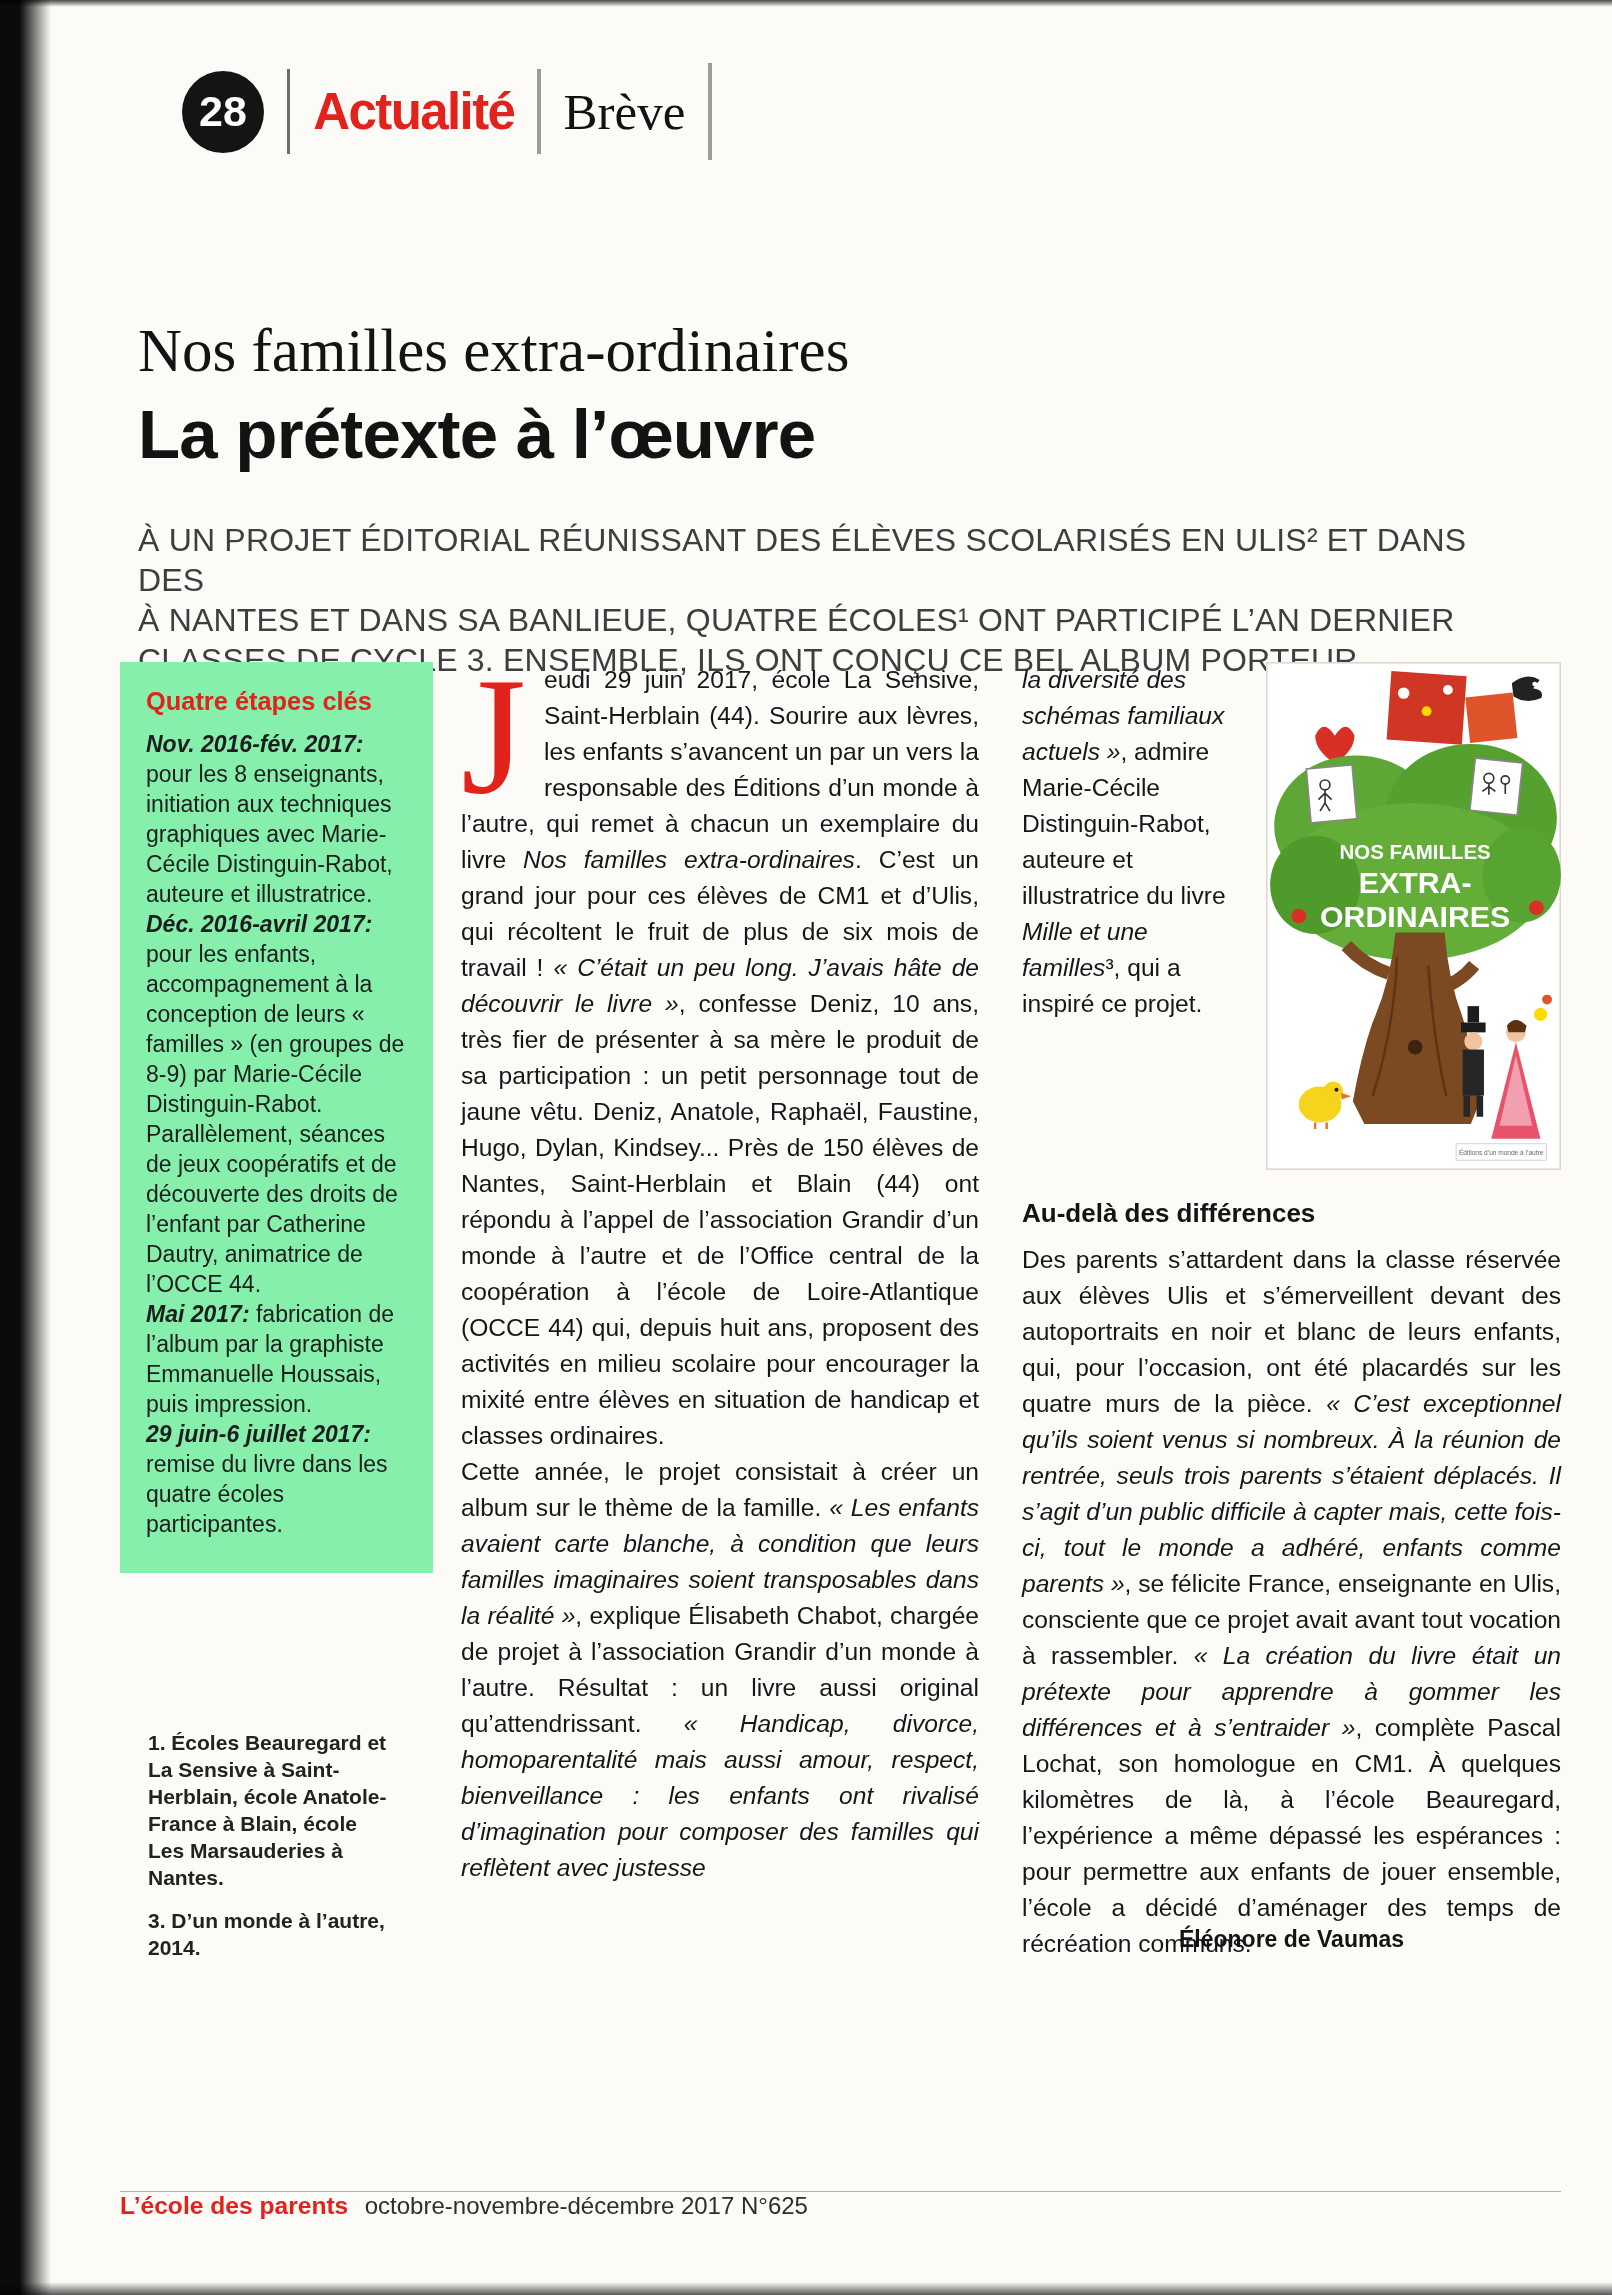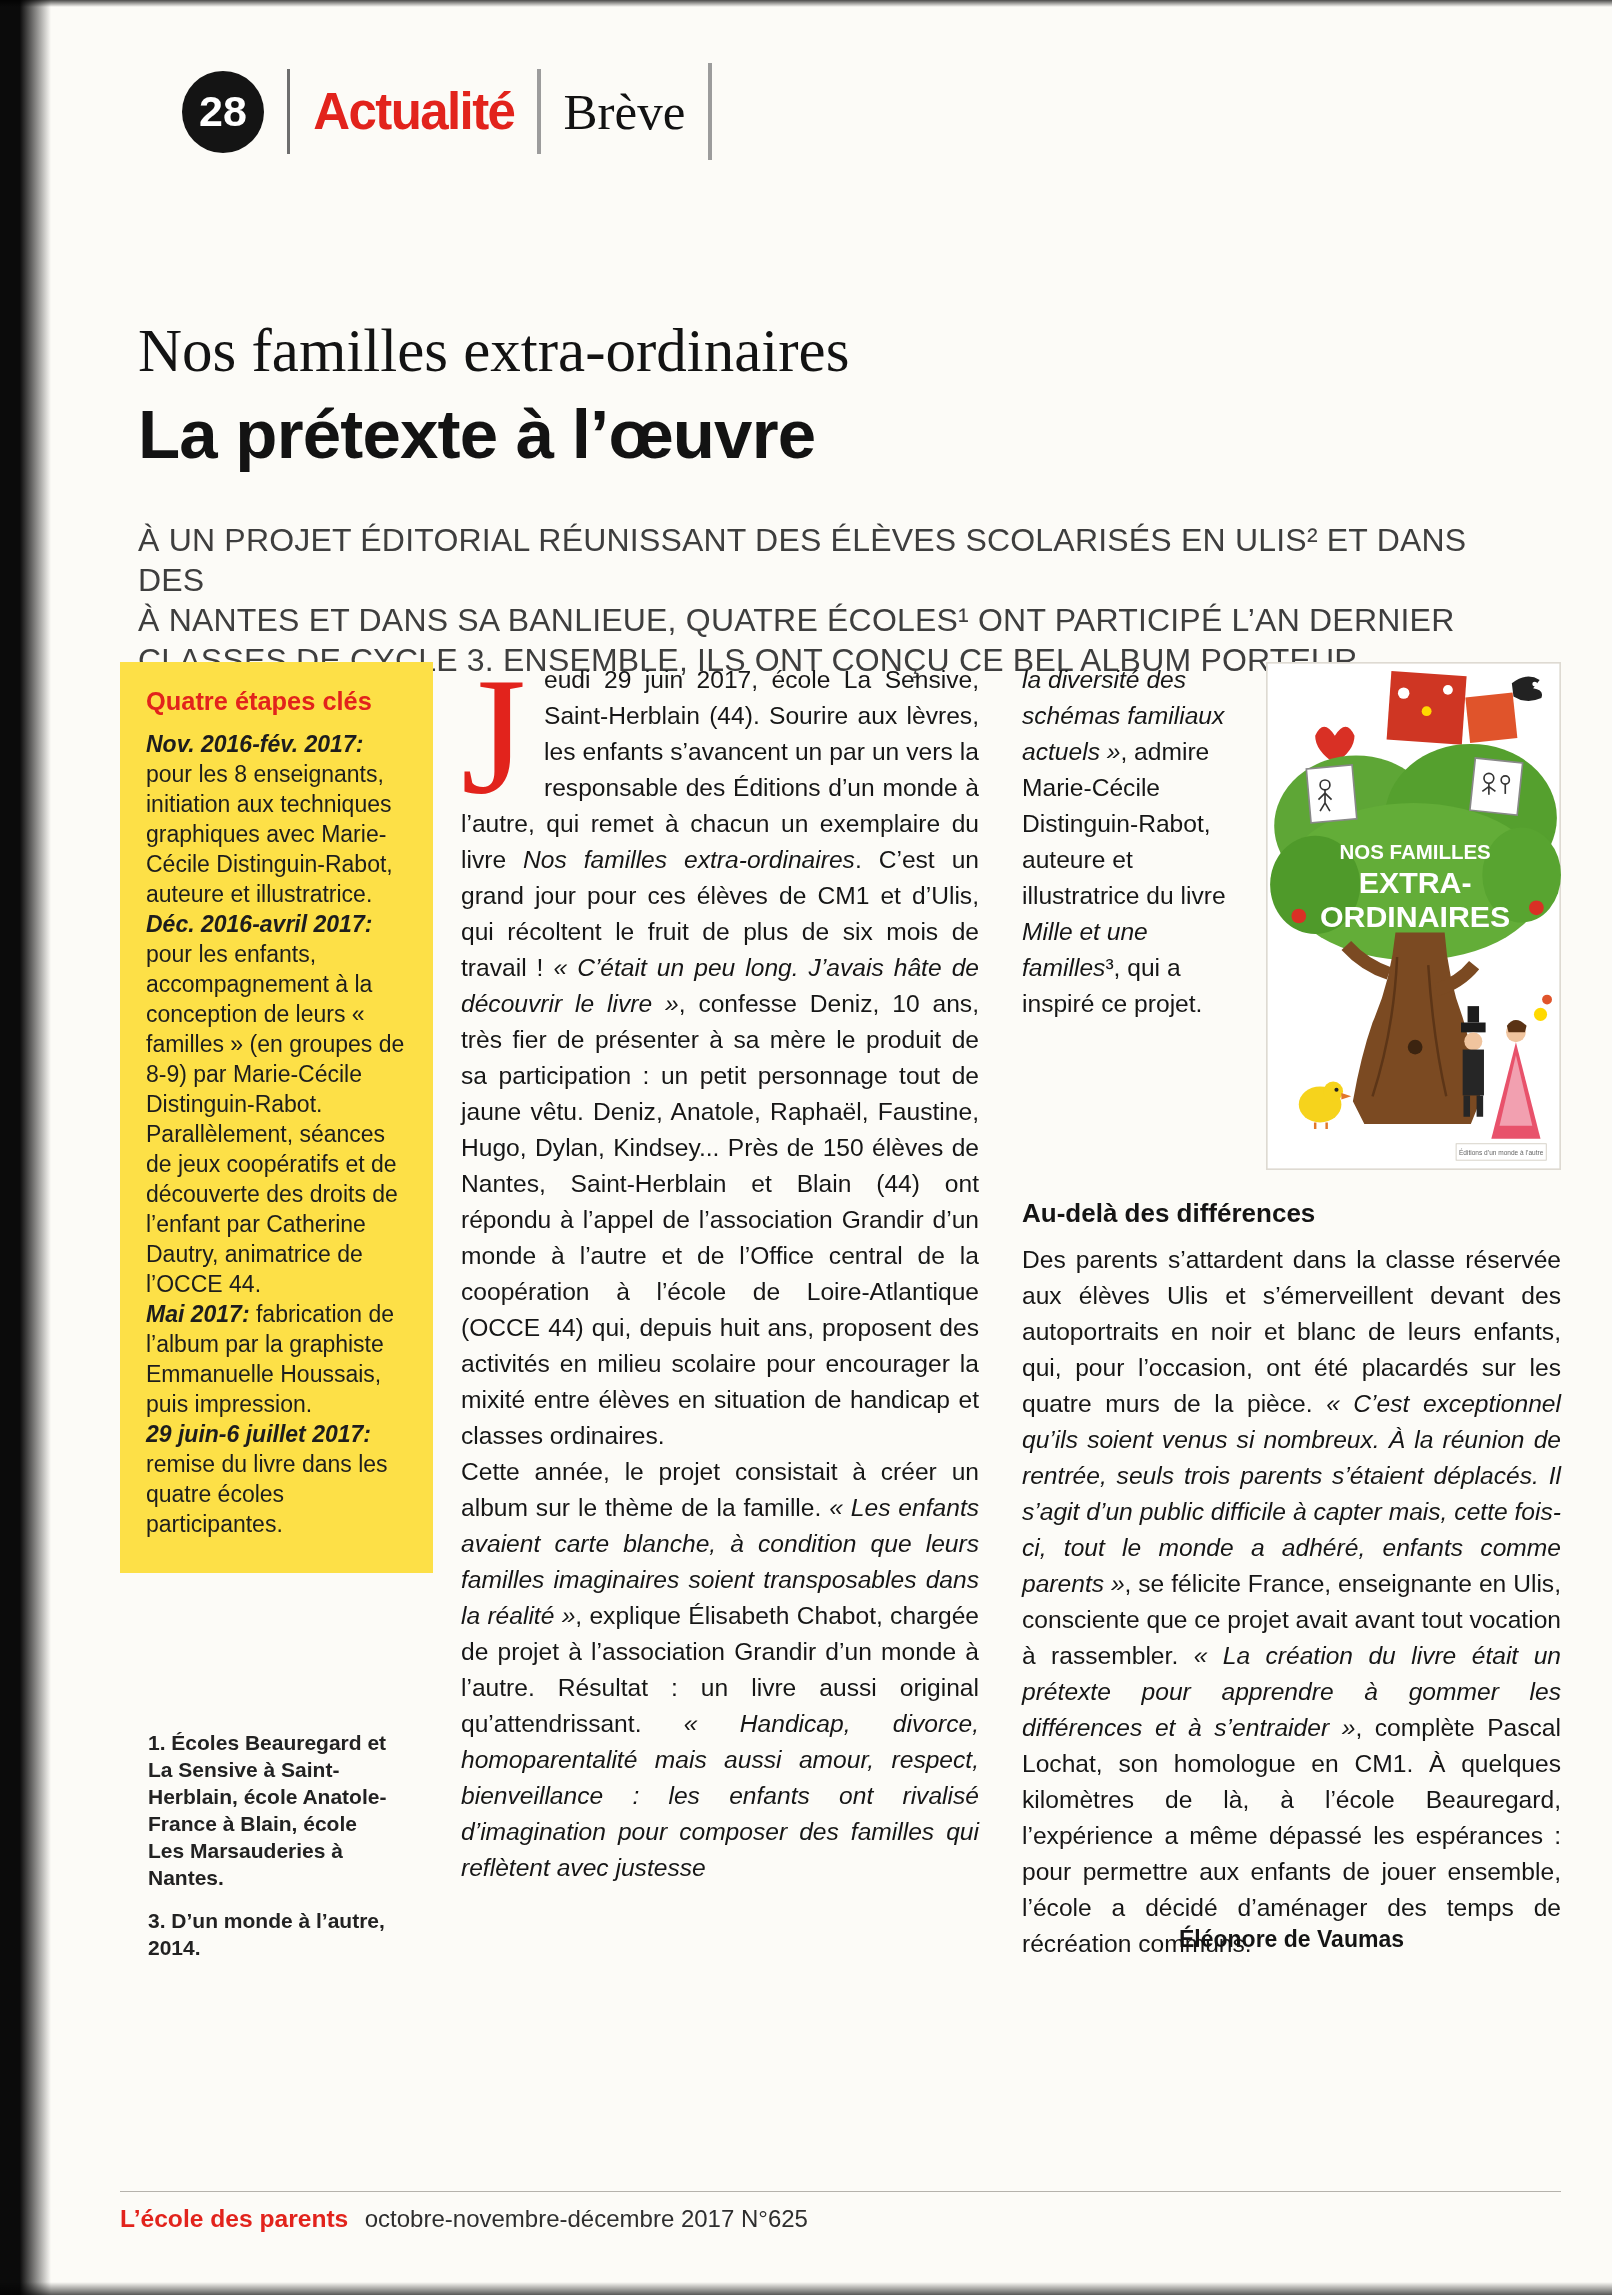--- a/index.html
+++ b/index.html
@@ -39,21 +39,21 @@
   .title  { font-size:69px; font-weight:bold; color:#131313; margin:11.5px 0 0; letter-spacing:-0.8px; }
   .standfirst { margin-top:46px; font-size:32px; line-height:40px; color:#3e3e3e; letter-spacing:0.2px; }
 
   
   .columns { position:absolute; left:120px; top:662px; width:1441px; display:flex; align-items:flex-start; }
   .col1 { width:313px; }
   .col2 { width:518px; margin-left:28px; }
   .col3 { width:539px; margin-left:43px; }
 
   
-  .keybox { background:#fde047; padding:24.6px 26px 34px; }
+  .keybox { background:#86efac; padding:24.6px 26px 34px; }
   .keybox-title { color:#e2231c; font-size:25.4px; margin:0 0 13px; font-weight:bold; }
   .step { font-size:23px; line-height:30px; color:#1d1d1d; margin:0; }
   .step .date { font-weight:bold; font-style:italic; }
   .footnotes { margin-top:156px; padding-left:28px; width:270px; font-size:21px; line-height:27px; color:#222;font-weight:bold; }
   .footnote { margin:0 0 16.4px; }
 
   
   .body-text { font-size:24.6px; line-height:36px; text-align:justify; color:#161616; }
   .para { margin:0; }
   .it { font-style:italic; }
@@ -63,21 +63,21 @@
   }
   .col3-top { display:flex; align-items:flex-start; }
   .lead-col { width:226px; font-size:24.6px; line-height:36px; text-align:left; color:#161616; }
   .cover { width:295px; height:508px; margin-left:auto; display:block; }
   .subhead { font-size:26px; font-weight:bold; color:#141414; margin:28px 0 13px; }
   .author { font-weight:bold; font-size:23px; text-align:center; margin-top:-36px; color:#141414; }
 
   
   .footer {
     position:absolute; left:120px; top:2191px; width:1441px;
-    border-top:1.6px solid #b5b2ac; padding-top:13px; font-size:24px; color:#2e2e2e;
+    border-top:1.6px solid #b5b2ac; font-size:24px; color:#2e2e2e;
   }
   .footer .mag { color:#e2231c; font-weight:bold; font-size:24.6px; }
   .footer .issue { margin-left:9.8px; }
 </style>
 </head>
 <body>
 
 <div class="page">
   <div class="scan-left"></div>
   <div class="scan-top"></div>

